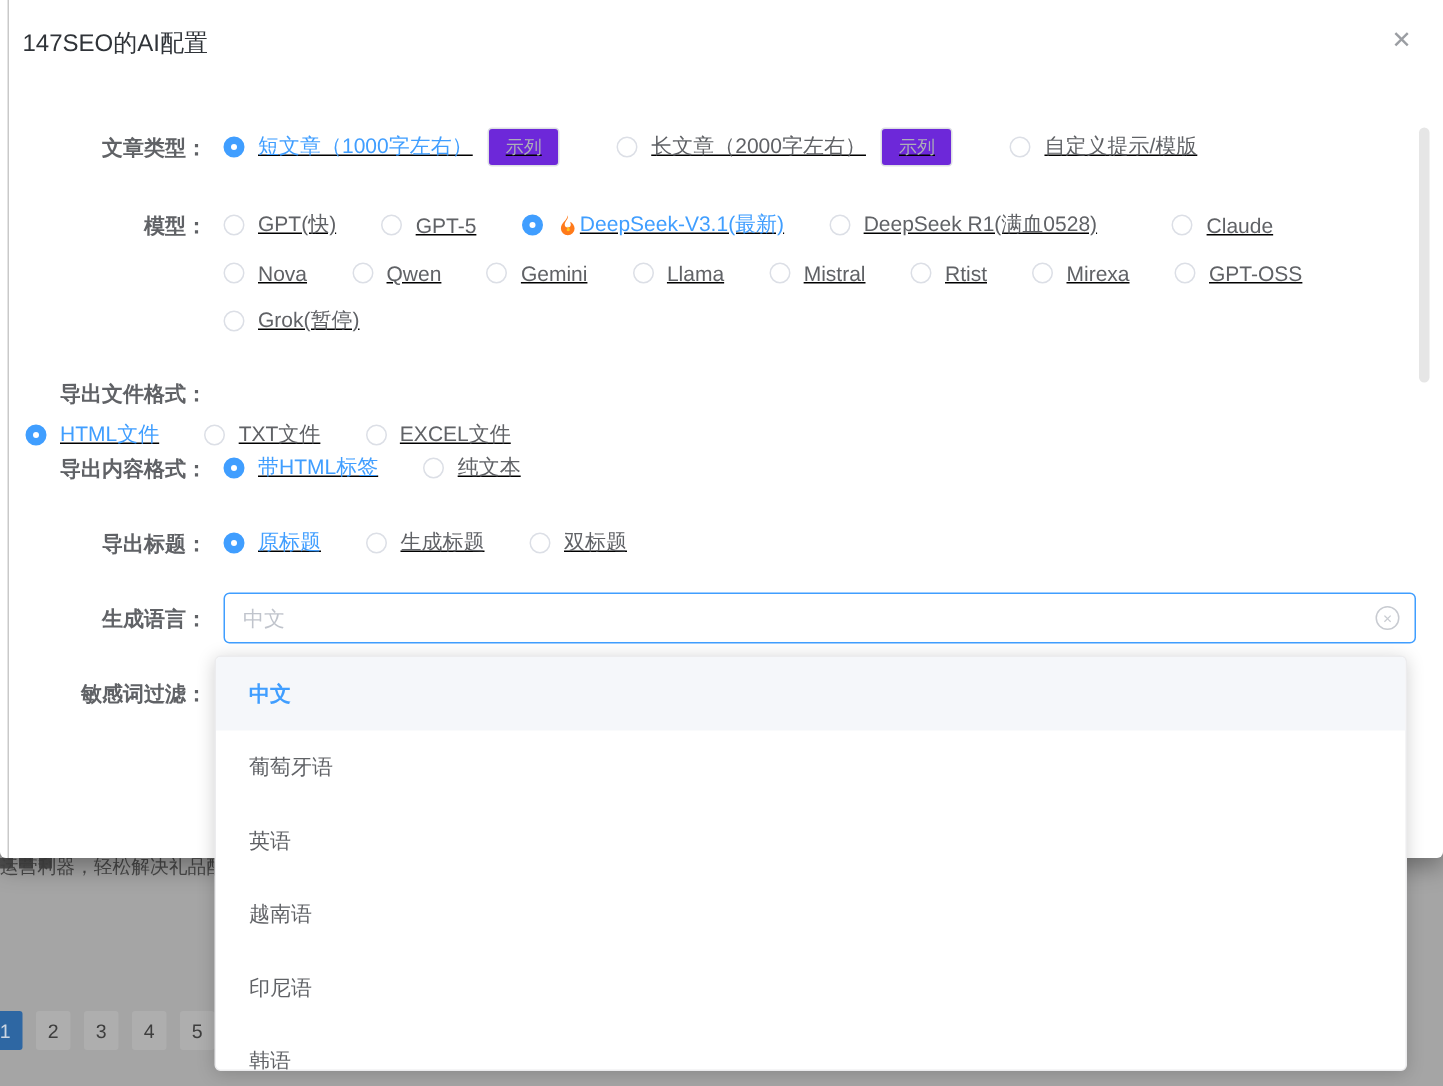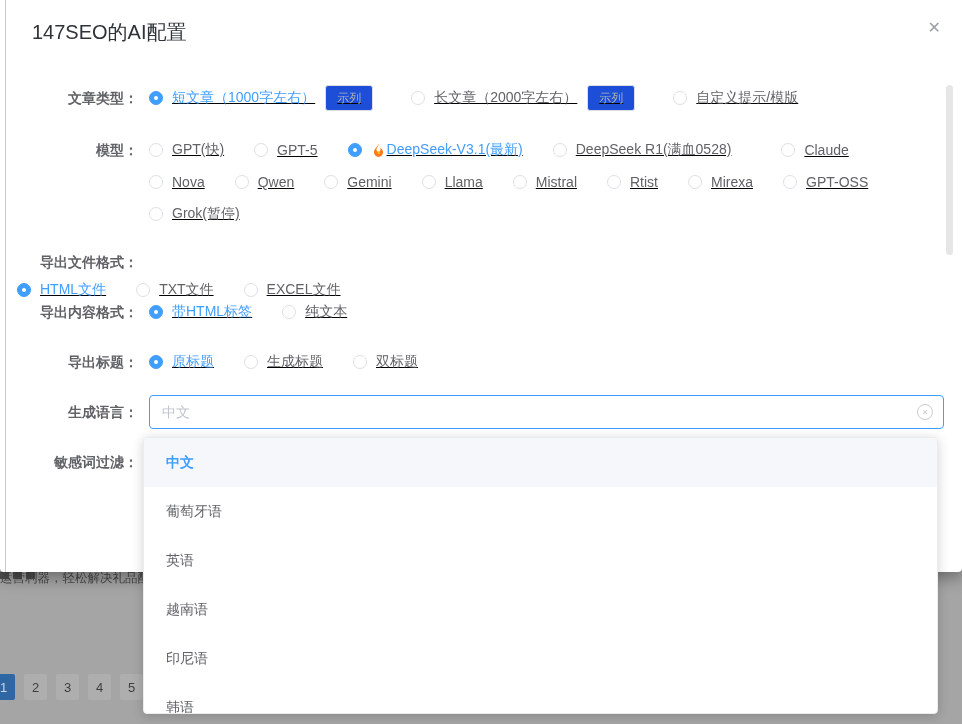--- a/index.html
+++ b/index.html
@@ -13,42 +13,42 @@
   .bg-snippet { position:absolute; left:0px; top:570px; font-size:12.5px; color:#4a4a4a; white-space:nowrap; width:143px; overflow:hidden; }
   .pager { position:absolute; left:-8px; top:674px; display:flex; gap:9px; }
   .page-btn { min-width:23px; height:26px; padding:0 6px; display:flex; align-items:center; justify-content:center;
     background:#aeaeae; color:#3e3e3e; font-size:13px; border-radius:2px; }
   .page-btn.active { background:#2e67a3; color:#ccd6e2; }
 
   
   .dialog { position:absolute; left:0; top:0; width:962px; height:572px; background:#ffffff; z-index:10;
     box-shadow:0 6px 16px rgba(0,0,0,.35); border-radius:0 0 4px 4px; }
   .dialog-inner-line { position:absolute; left:5px; top:0; bottom:0; width:0; border-left:1px solid #c9c9c9; }
-  .dialog-title { position:absolute; left:32px; top:19px; font-size:20px; color:#2f3338; }
+  .dialog-title { position:absolute; left:15px; top:19px; font-size:16px; color:#2f3338; }
   .dialog-close { position:absolute; right:21px; top:18px; font-size:16px; color:#9b9ea3; cursor:pointer; line-height:20px; }
   .dlg-scrollbar { position:absolute; right:9px; top:85px; width:7px; height:170px; border-radius:4px; background:#e6e6e6; }
 
   
   .form-row { position:absolute; left:6px; right:20px; display:flex; align-items:flex-start; }
   .row-label { width:132px; text-align:right; flex:none; font-size:14px; font-weight:700; color:#606266; line-height:28px; }
   .row-content { margin-left:11px; display:flex; align-items:center; flex-wrap:nowrap; min-height:28px;text-decoration:underline; }
   .row-content.col { flex-direction:column; align-items:flex-start; }
   .opt-line { display:flex; align-items:center; height:32px; }
 
   .radio-item { display:inline-flex; align-items:center; margin-right:30px; cursor:pointer; }
   .radio { width:14px; height:14px; border-radius:50%; border:1px solid #dcdfe6; background:#fff; flex:none; position:relative; }
   .radio.on { background:#409EFF; border-color:#409EFF; }
   .radio.on::after { content:""; position:absolute; left:4px; top:4px; width:4px; height:4px; border-radius:50%; background:#fff; }
   .opt-label { margin-left:9px; font-size:14px; color:#606266; white-space:nowrap; }
   .radio-item.sel .opt-label { color:#409EFF; }
   .fire { margin-left:9px; margin-right:1px; display:inline-flex; }
   .fire + .opt-label { margin-left:0; }
 
   .sample-btn { margin-left:10px; margin-right:38px; height:26px; padding:0 11px; display:inline-flex; align-items:center;
-    background:#1d4ed8; border:1px solid #dddfe4; border-radius:3px; font-size:12px; color:#adb0b6; cursor:not-allowed; }
+    background:#6d28d9; border:1px solid #dddfe4; border-radius:3px; font-size:12px; color:#adb0b6; cursor:not-allowed; }
 
   .lang-input-wrap { position:relative; width:795px; }
   .lang-input { width:795px; height:34px; border:1px solid #409EFF; border-radius:4px; padding:0 34px 0 12px;
     font-size:14px; color:#606266; outline:none; font-family:inherit; }
   .lang-input::placeholder { color:#c0c4cc; }
   .clear-icon { position:absolute; right:11px; top:9px; width:16px; height:16px; border:1px solid #c8cbd1; border-radius:50%;
     color:#c8cbd1; font-size:8px; display:flex; align-items:center; justify-content:center; cursor:pointer; }
 
   
   .dropdown { position:absolute; left:143px; top:437px; width:795px; height:277px; background:#fff; z-index:20;

